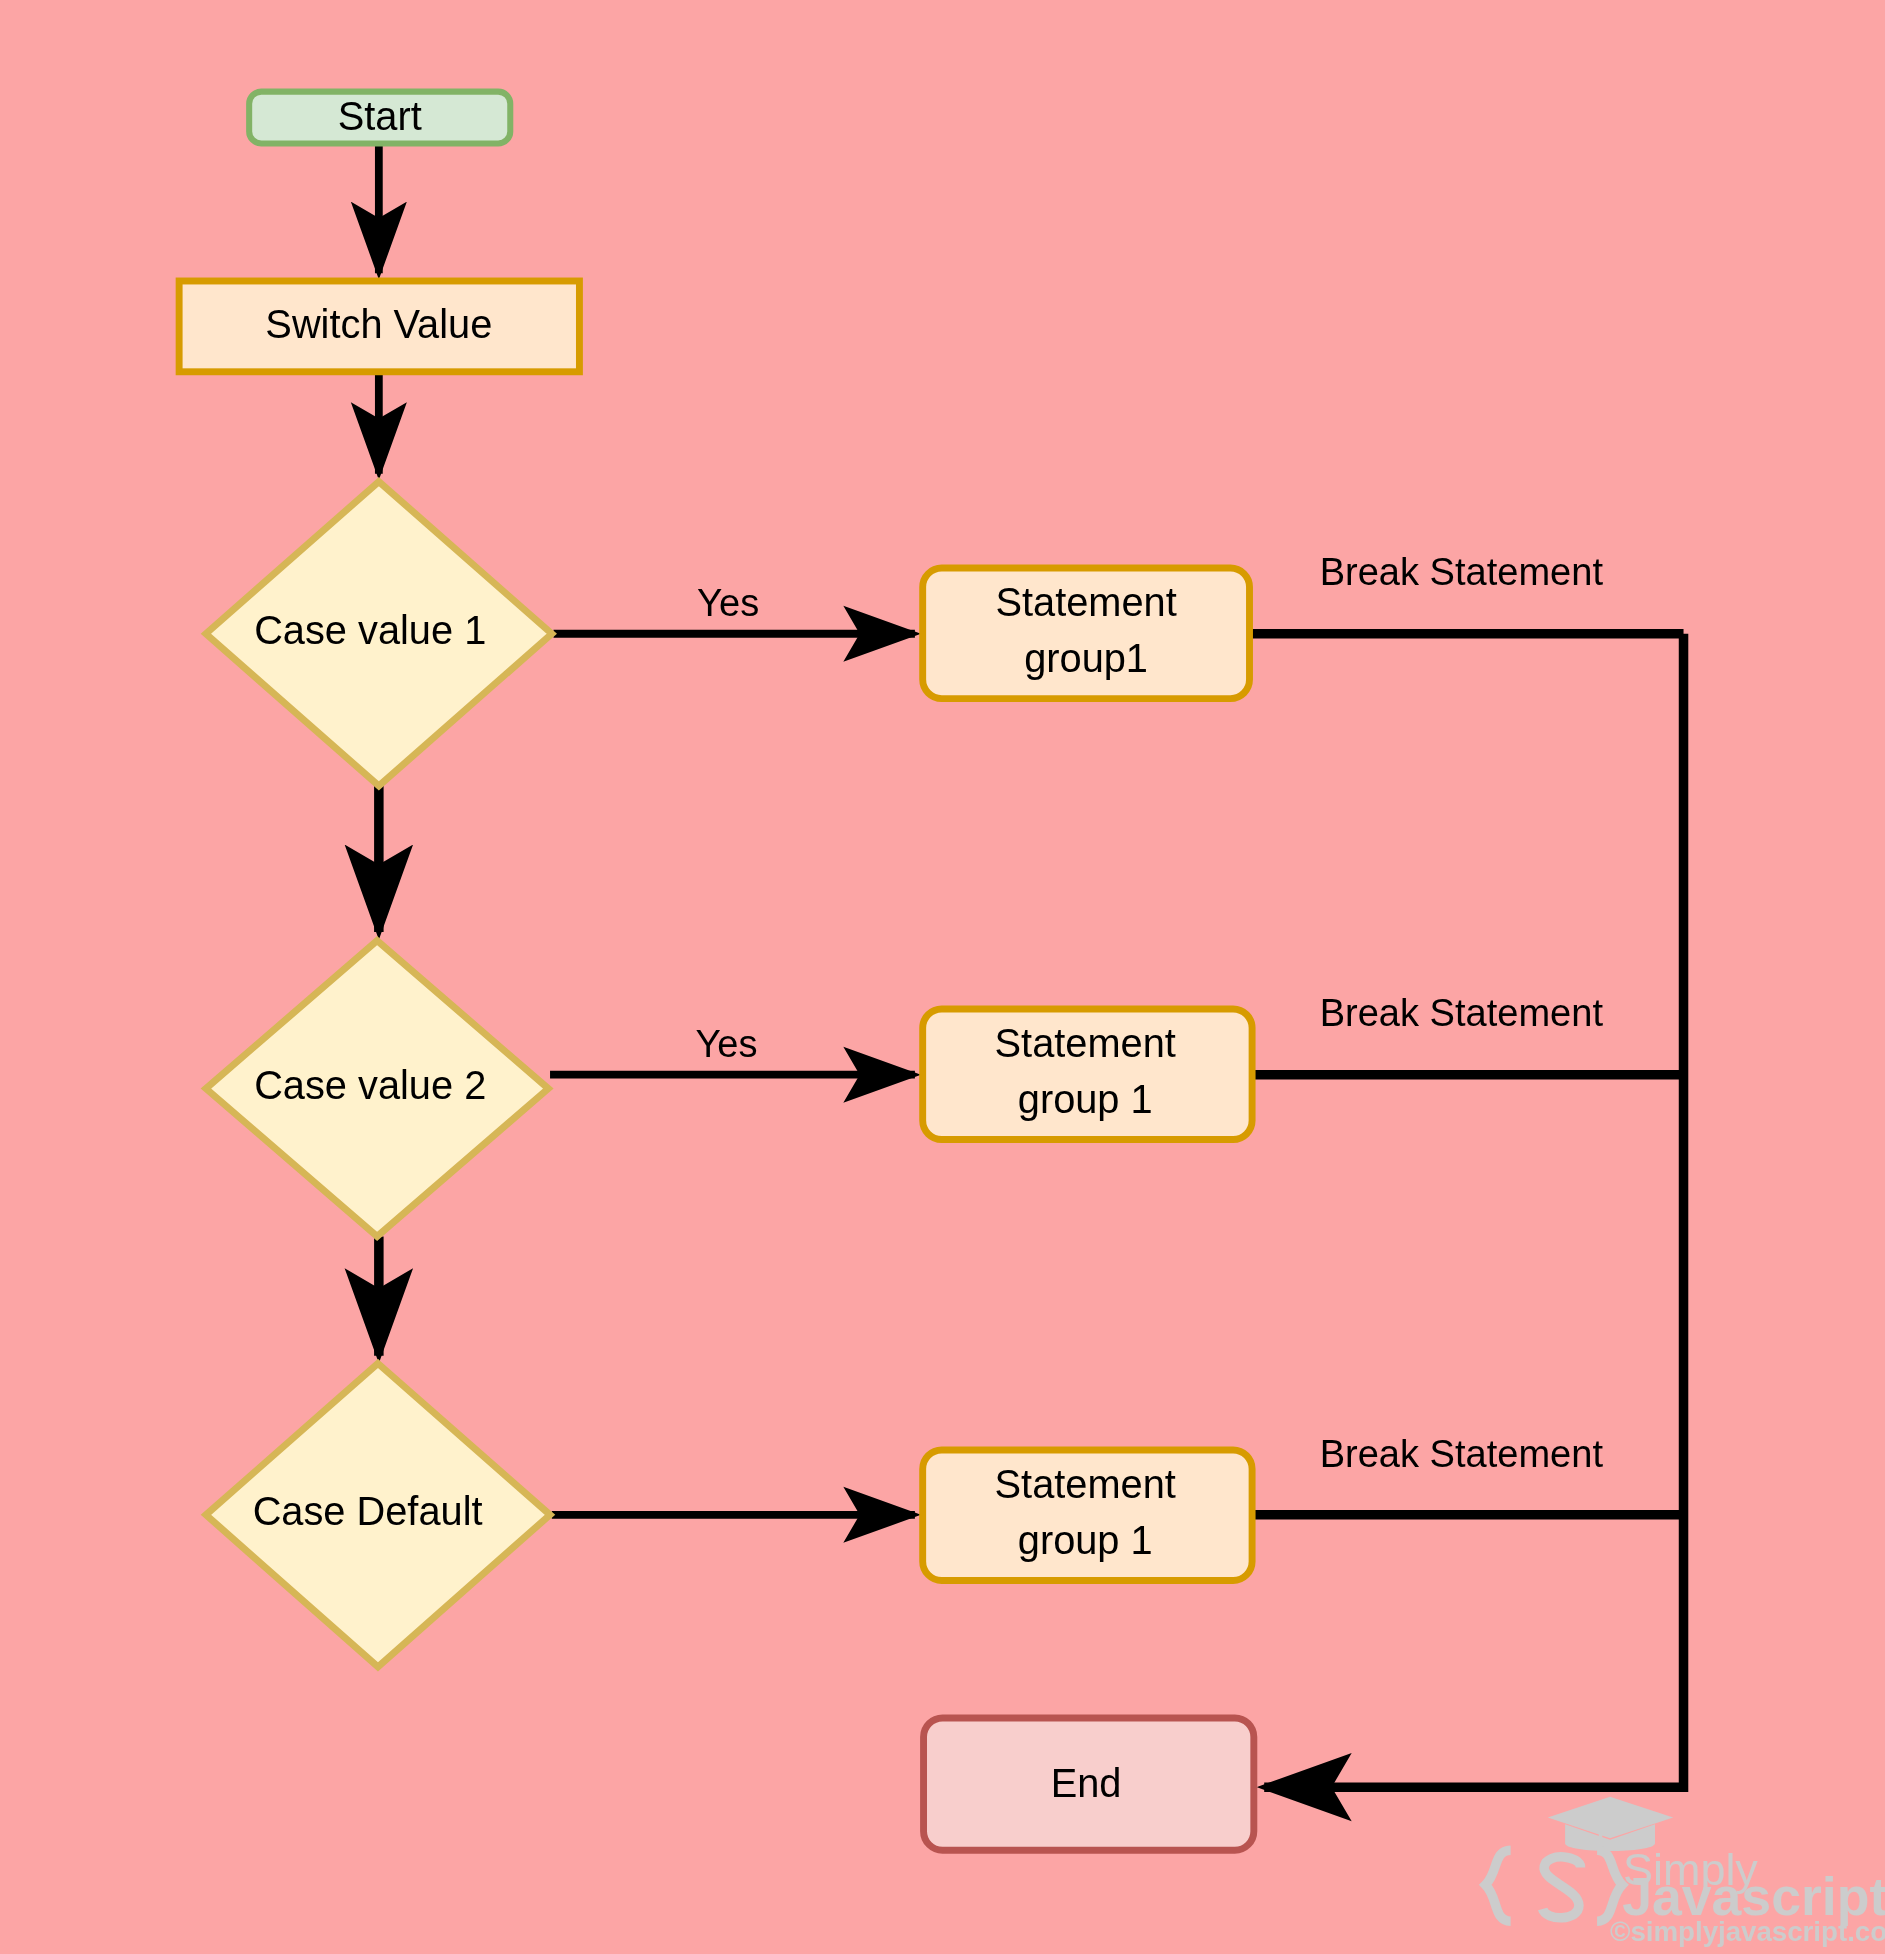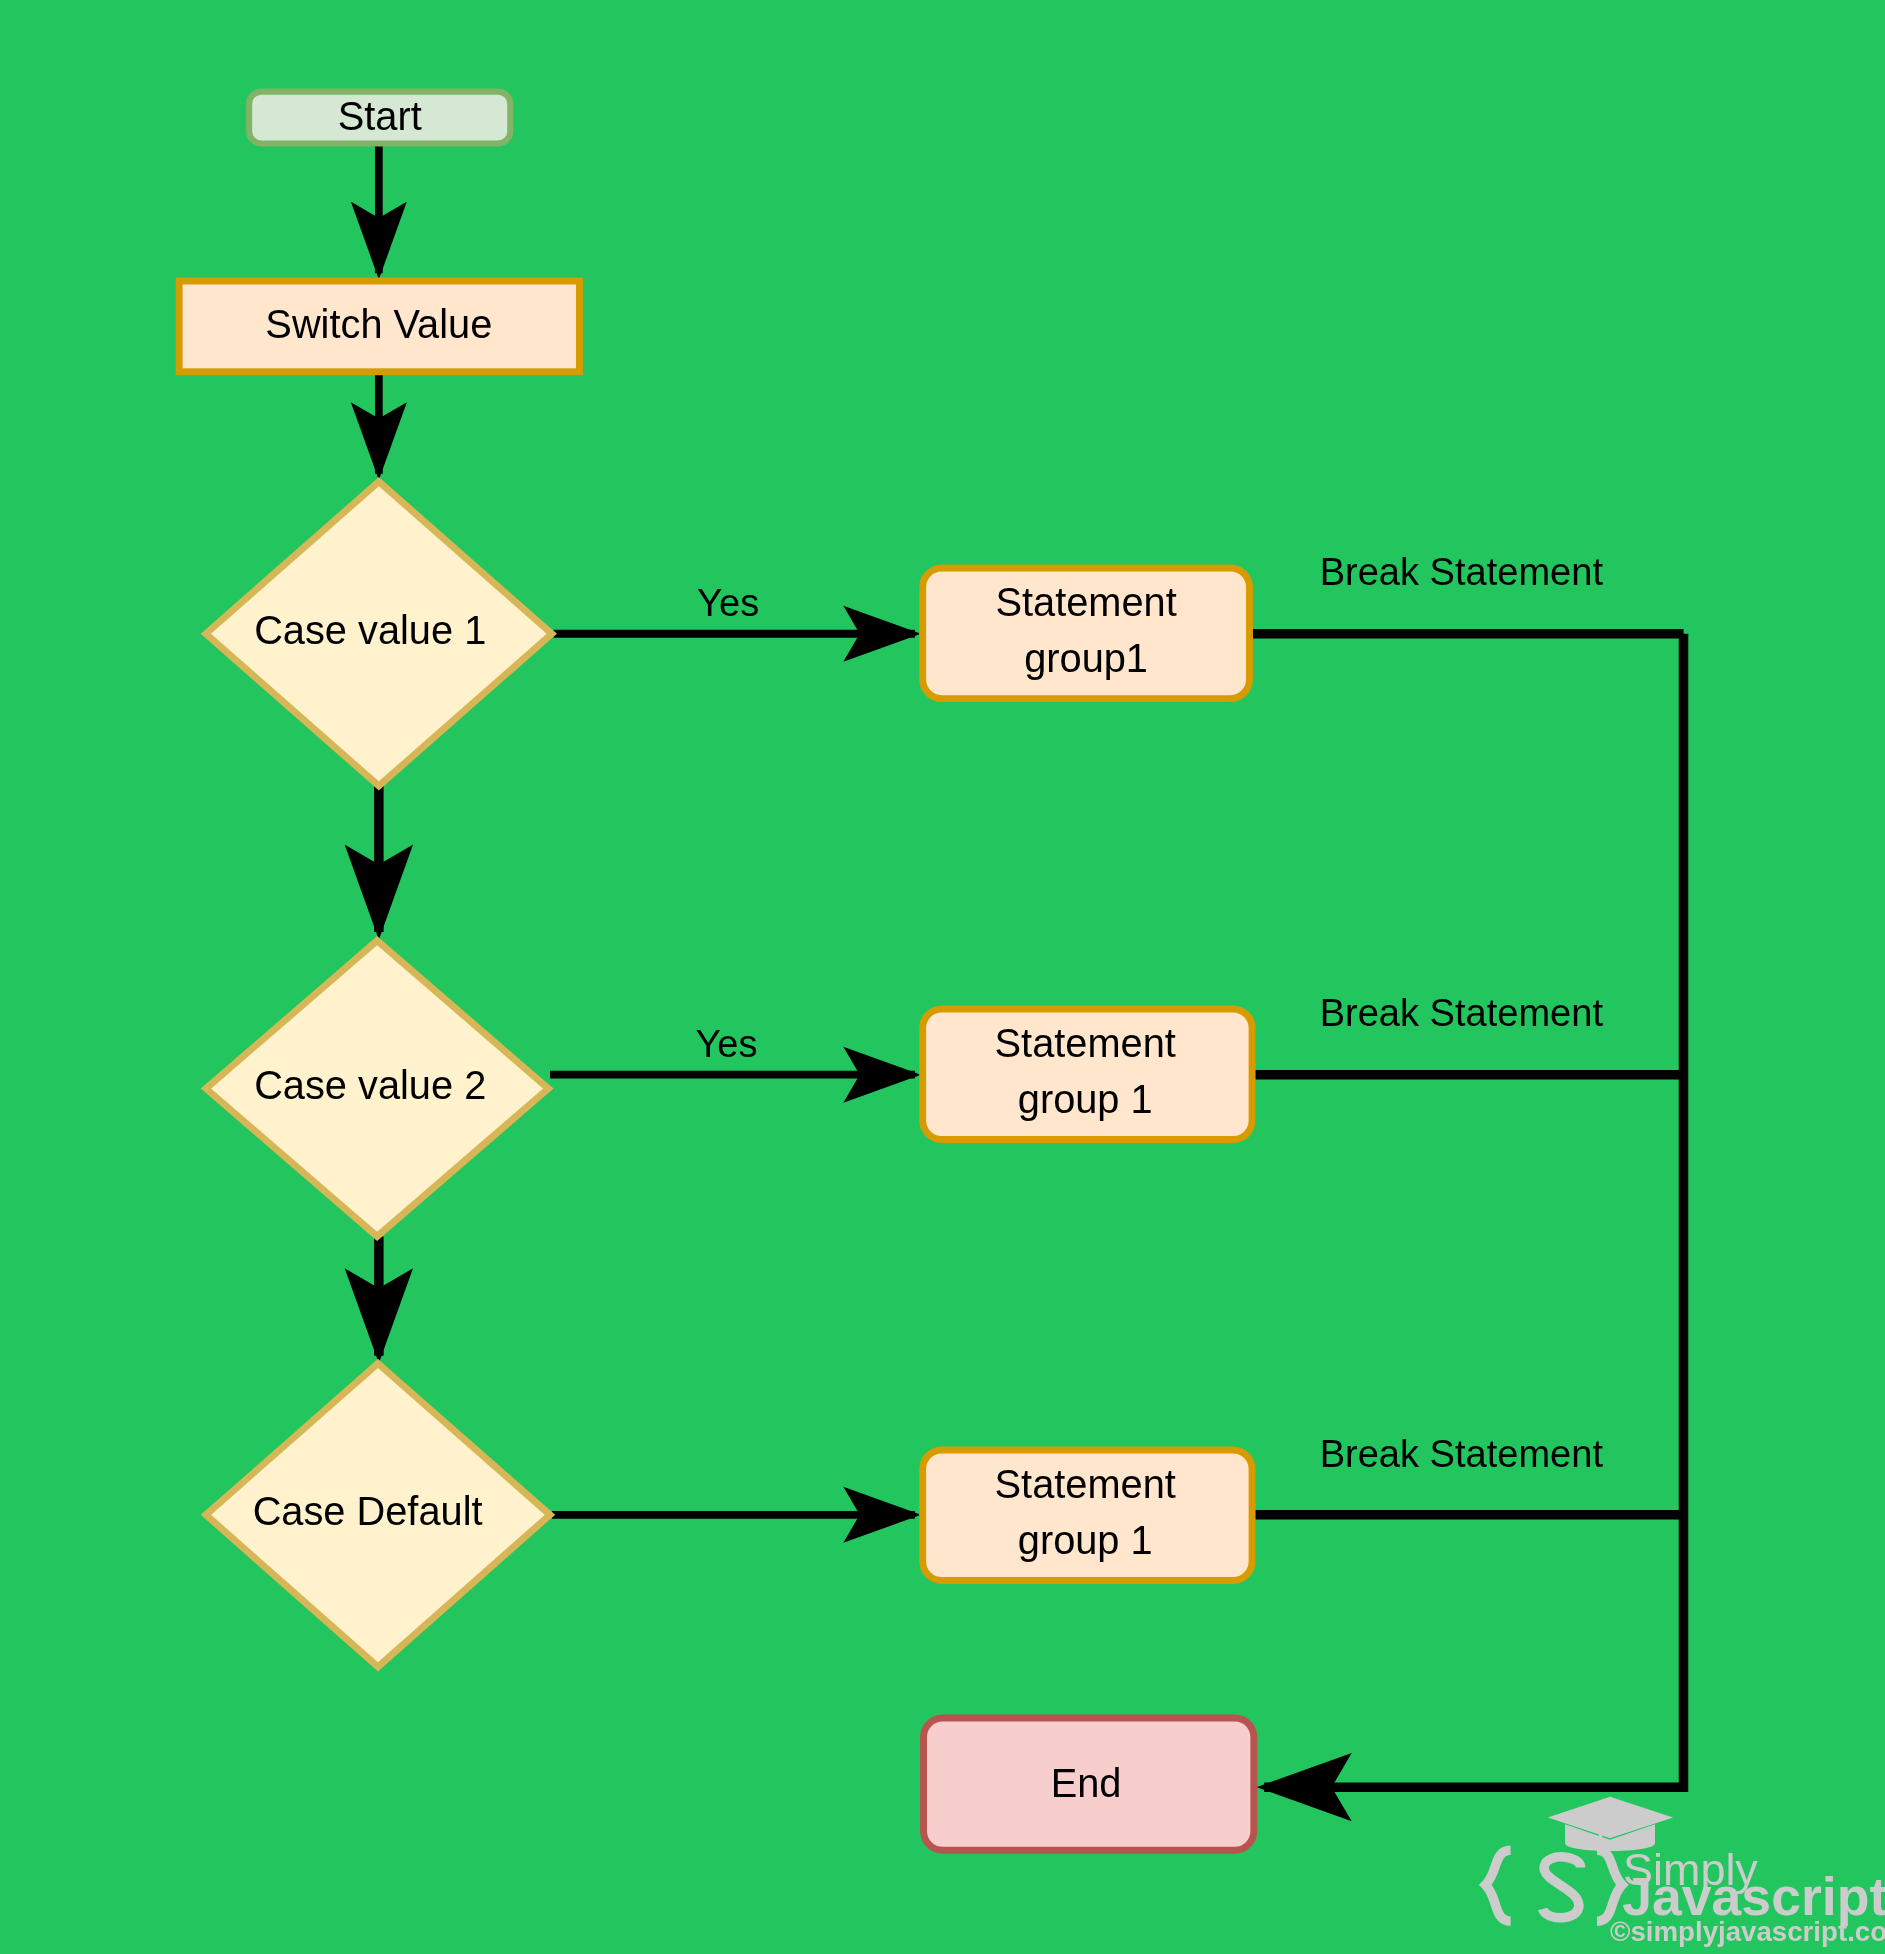--- a/index.html
+++ b/index.html
@@ -7,21 +7,21 @@
     padding: 0;
     background: #ffffff;
   }
   body {
     font-family: "Liberation Sans", sans-serif;
   }
   #canvas {
     position: relative;
     width: 1886px;
     height: 1954px;
-    background: #22c55e;
+    background: #fca5a5;
     overflow: hidden;
   }
   #flow-svg {
     position: absolute;
     top: 0;
     left: 0;
     width: 1886px;
     height: 1954px;
   }
   .node-label {

